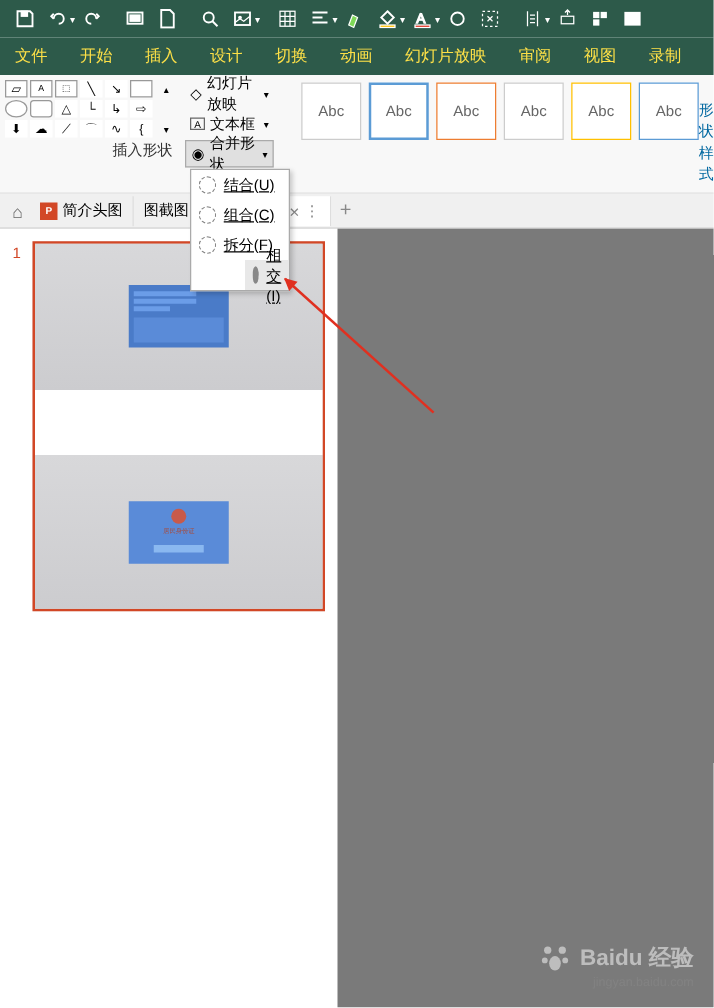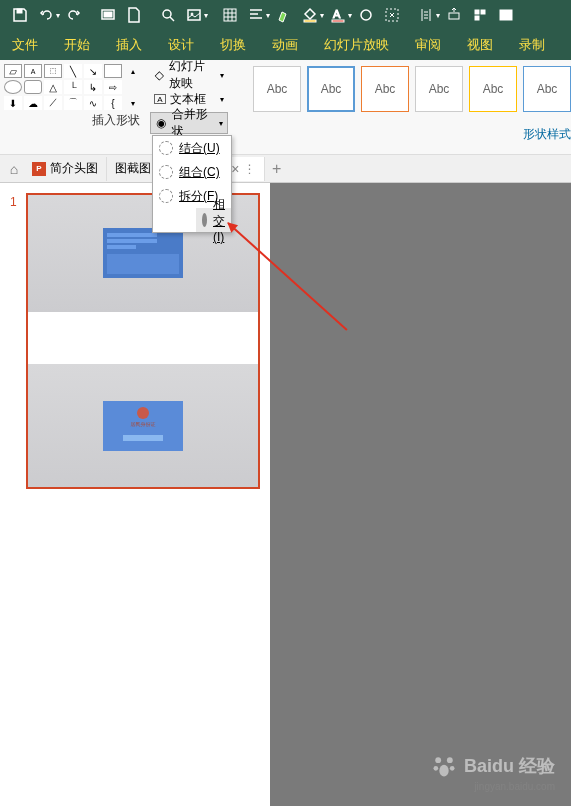--- a/index.html
+++ b/index.html
@@ -34,21 +34,21 @@
     .edit-btn .icon { width: 14px; height: 14px; display: flex; align-items: center; justify-content: center; }
     .edit-btn .arrow { font-size: 8px; margin-left: auto; }
     
     
     .dropdown-menu { position: absolute; left: 152px; top: 135px; width: 80px; background: #fff; border: 1px solid #aaa; box-shadow: 2px 2px 4px rgba(0,0,0,0.2); z-index: 100; }
     .dropdown-item { height: 24px; display: flex; align-items: center; gap: 6px; padding: 0 6px; cursor: pointer; font-size: 12px; text-decoration: underline; }
     .dropdown-item:hover, .dropdown-item.hover { background: #e8e8e8; margin-left: 43px; }
     .dropdown-item .item-icon { width: 14px; height: 14px; border: 1px dashed #888; border-radius: 50%; }
     
     
-    .style-panel { flex: 1; padding: 6px 0 0 20px; display: flex; flex-direction: column; align-items: flex-end; }
+    .style-panel { flex: 1; padding: 6px 0 0 20px; display: flex; flex-direction: row; }
     .style-grid { display: flex; gap: 6px; }
     .style-box { width: 48px; height: 46px; border: 1px solid #ccc; display: flex; align-items: center; justify-content: center; font-size: 12px; color: #666; background: #fff; cursor: pointer; }
     .style-box.selected { border: 2px solid #5b9bd5; }
     .style-box.orange { border-color: #ed7d31; }
     .style-box.gold { border-color: #ffc000; }
     .style-box.blue { border-color: #5b9bd5; }
     .style-label { font-size: 12px; color: #0369a1; padding-top: 14px; text-align: center;}
     
     
     .doc-tabs { height: 28px; background: #f0f0f0; display: flex; align-items: center; border-bottom: 1px solid #ccc; padding-left: 4px; }

